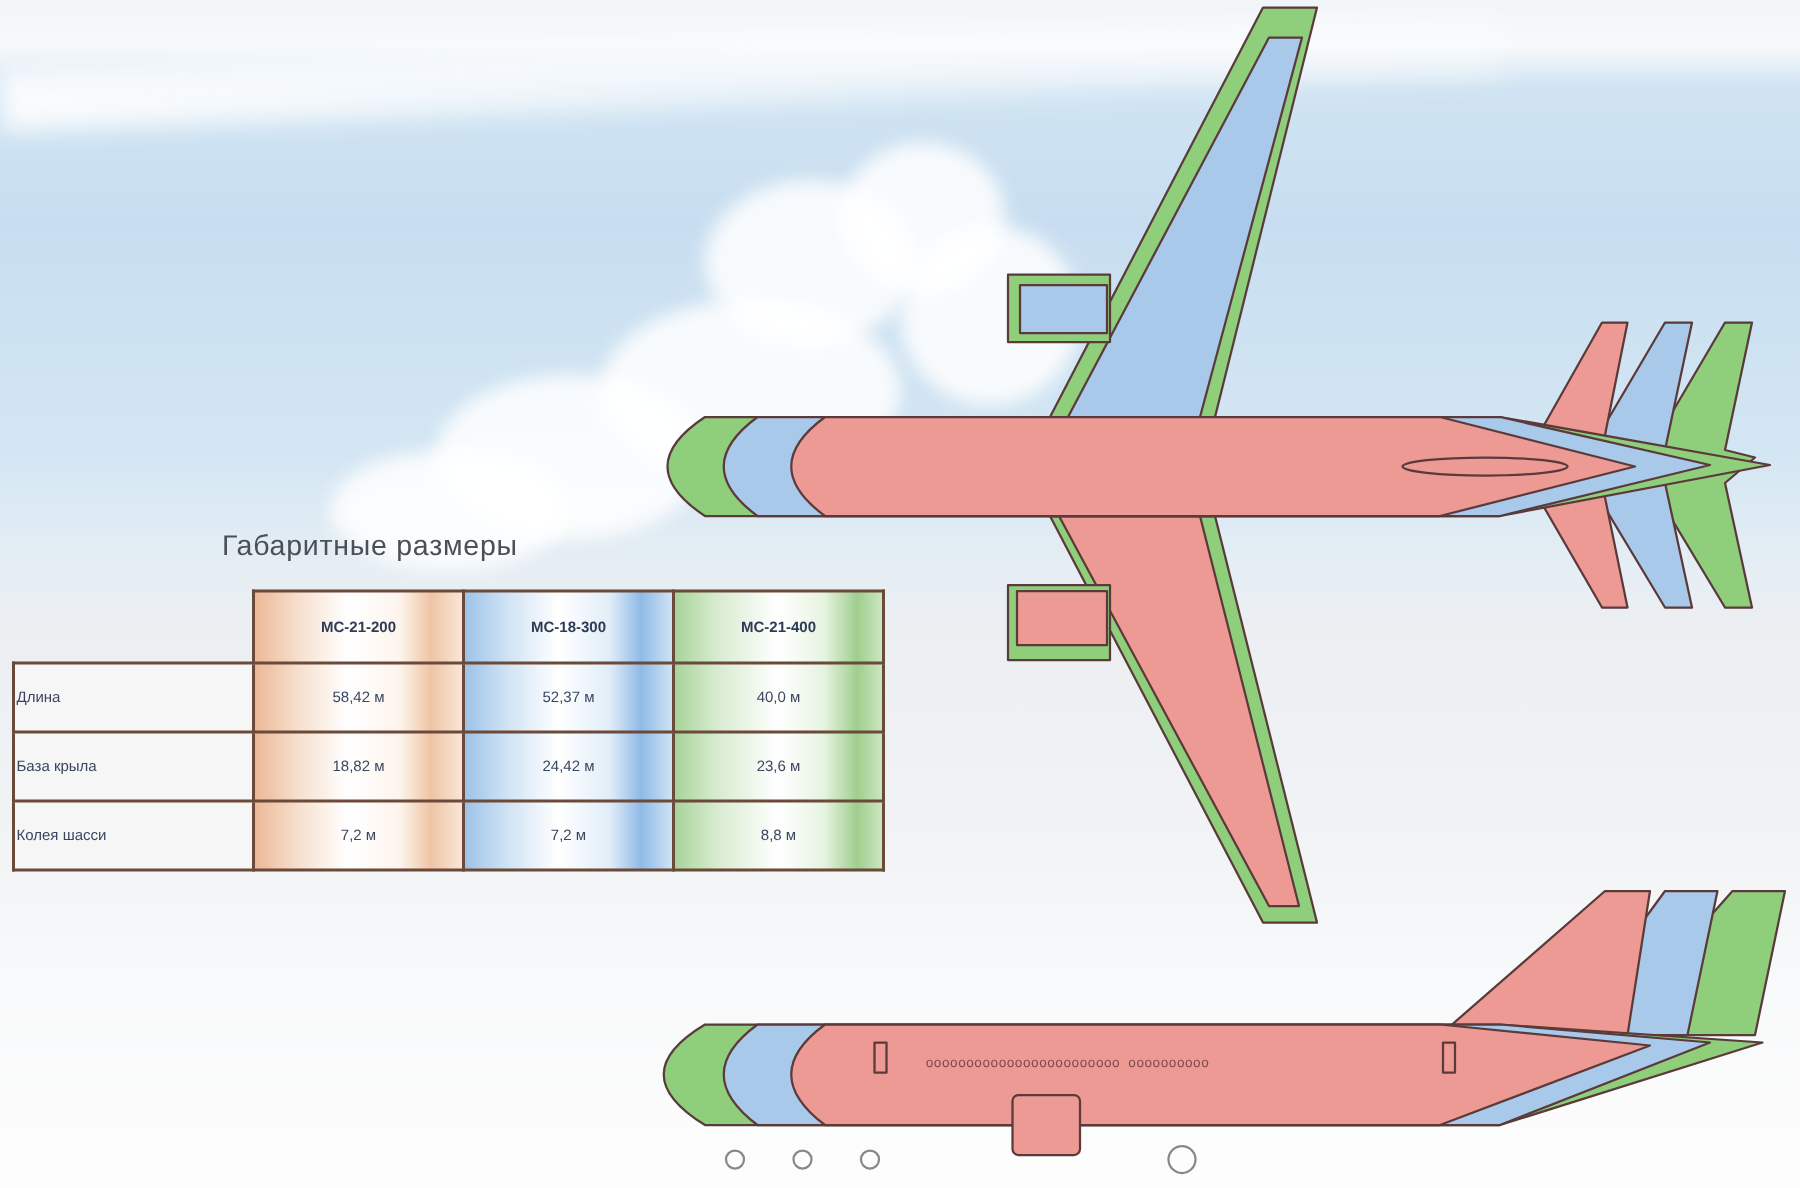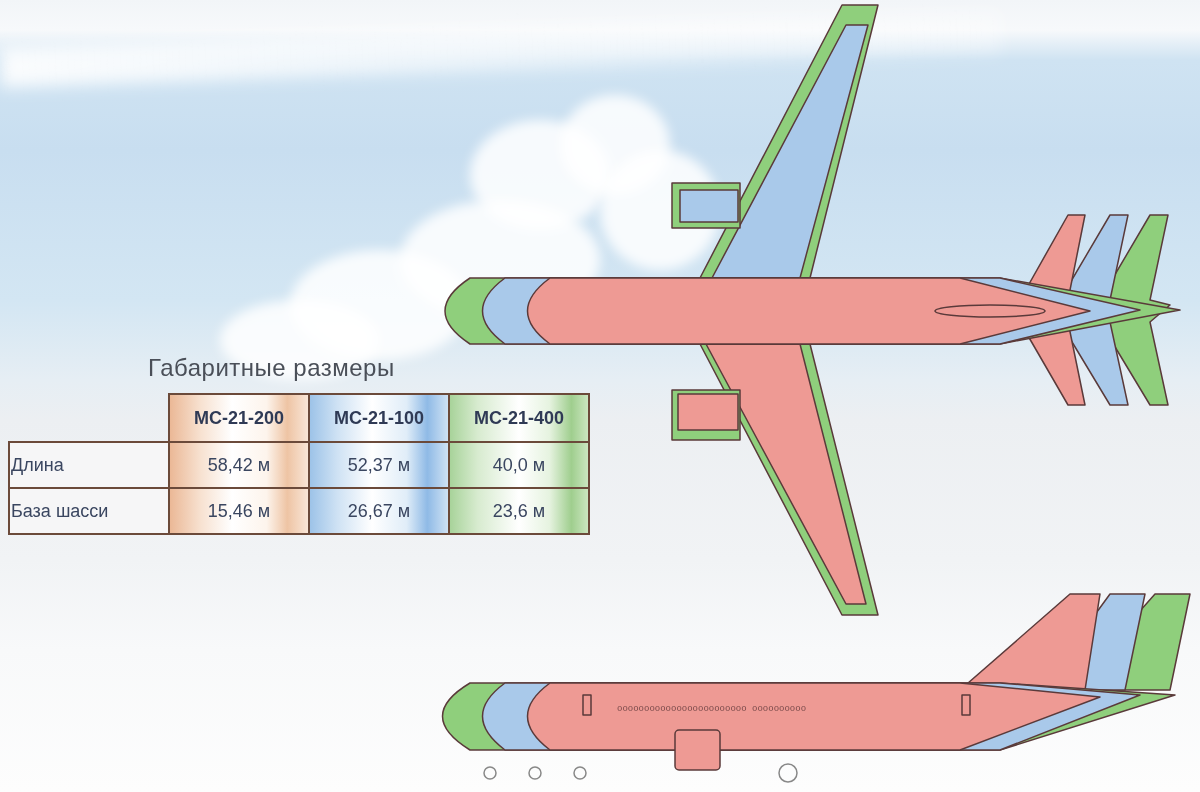--- a/index.html
+++ b/index.html
@@ -1,22 +1,22 @@
 <!DOCTYPE html>
 <html><head>
 <meta charset="utf-8">
 <style>
   html,body{margin:0;padding:0;}
   body{width:1200px;height:792px;position:relative;overflow:hidden;font-family:"Liberation Sans",sans-serif;
     background:linear-gradient(to bottom,#f2f5f8 0px,#f7f9fb 30px,#cfe3f2 60px,#c8def0 150px,#d3e6f3 300px,#e6eef4 380px,#eceff2 420px,#f1f3f5 560px,#f8f9fa 650px,#fdfdfd 792px);}
   .cloud{position:absolute;border-radius:50%;background:rgba(255,255,255,0.85);filter:blur(6px);}
   .streak{position:absolute;left:0;top:30px;width:1000px;height:40px;background:linear-gradient(to right,rgba(255,255,255,0.9),rgba(255,255,255,0.3));filter:blur(8px);transform:rotate(-2deg);}
-  .title{position:absolute;left:148px;top:354px;font-size:24px;color:#4a4f58;letter-spacing:0.5px;}
+  .title{position:absolute;left:148px;top:354px;font-size:19px;color:#4a4f58;letter-spacing:0.5px;}
   table.dims{position:absolute;left:8px;top:393px;border-collapse:collapse;}
-  table.dims td, table.dims th{border:2px solid #6b4a3a;height:42px;font-size:18px;color:#3a4660;text-align:center;}
+  table.dims td, table.dims th{border:2px solid #6b4a3a;height:42px;font-size:10px;color:#3a4660;text-align:center;}
   table.dims th{font-weight:bold;color:#2f3a55;height:44px;}
   table.dims th.blank{border:none;background:transparent;}
   table.dims td.label{width:156px;text-align:left;background:#f6f6f7;}
   .c200{width:136px;background:linear-gradient(to right,#ebb896 0%,#f7e1d0 22%,#ffffff 45%,#fdf4ec 70%,#eec4a4 85%,#f9e6d7 100%);}
   .c300{width:136px;background:linear-gradient(to right,#9dc3e8 0%,#cfe2f4 20%,#ffffff 45%,#e0edf8 70%,#8fbae6 85%,#cfe2f4 100%);}
   .c400{width:136px;background:linear-gradient(to right,#a8d39a 0%,#d7ebcf 20%,#ffffff 50%,#e6f3e0 72%,#9fce8e 88%,#cbe6c0 100%);}
   svg.plane{position:absolute;left:0;top:0;}
 </style>
 </head>
 <body>
@@ -71,29 +71,35 @@
   <text x="617" y="711" font-size="9" fill="#7a4a4a" font-family="'Liberation Mono',monospace">oooooooooooooooooooooooo  oooooooooo</text>
 </svg>
 
 <div class="title">Габаритные размеры</div>
 
 <table class="dims">
   <tbody>
       <tr>
     <th class="blank"></th>
     <th class="c200">МС-21-200</th>
-    <th class="c300">МС-21-100</th>
+    <th class="c300">МС-18-300</th>
     <th class="c400">МС-21-400</th>
   </tr>
   <tr>
     <td class="label">Длина</td>
     <td class="c200">58,42 м</td>
     <td class="c300">52,37 м</td>
     <td class="c400">40,0 м</td>
   </tr>
   <tr>
-    <td class="label">База шасси</td>
-    <td class="c200">15,46 м</td>
-    <td class="c300">26,67 м</td>
+    <td class="label">База крыла</td>
+    <td class="c200">18,82 м</td>
+    <td class="c300">24,42 м</td>
     <td class="c400">23,6 м</td>
+  </tr>
+  <tr>
+    <td class="label">Колея шасси</td>
+    <td class="c200">7,2 м</td>
+    <td class="c300">7,2 м</td>
+    <td class="c400">8,8 м</td>
   </tr>
 </tbody>
   </table>
 
 </body></html>

